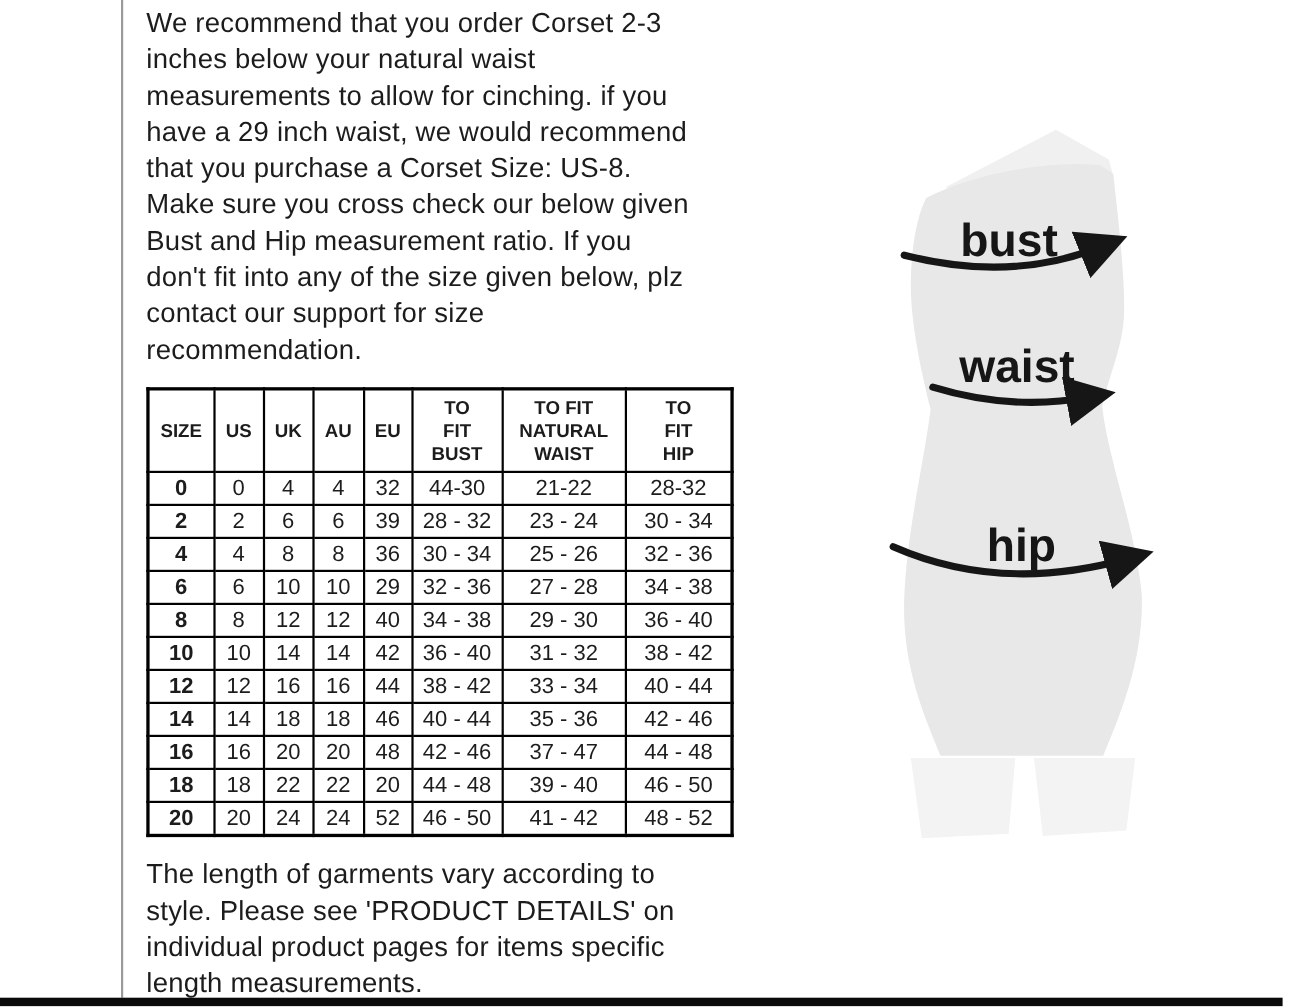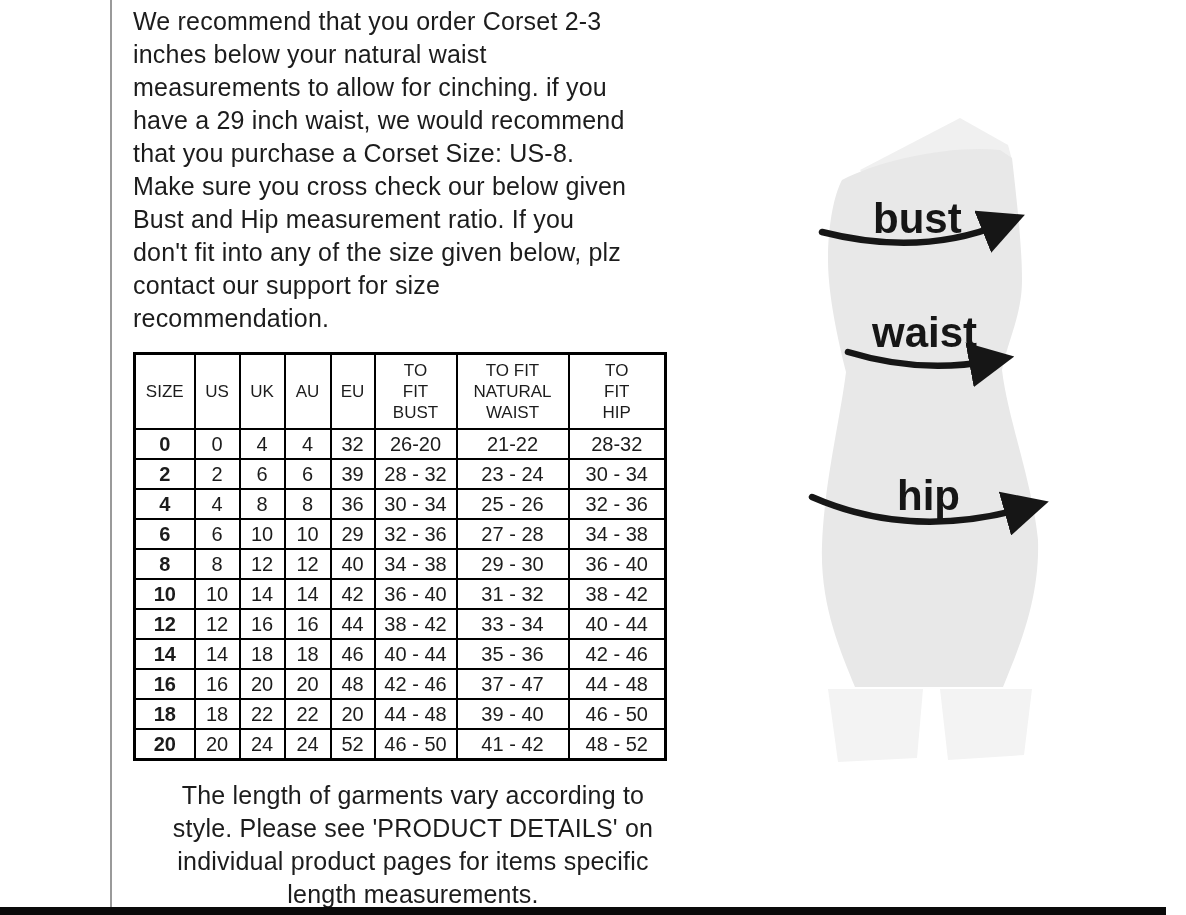--- a/index.html
+++ b/index.html
@@ -11,32 +11,32 @@
     position:absolute;left:110px;top:0;width:2px;height:907px;background:#9a9a9a;
   }
   .bottom-bar{
     position:absolute;left:0;bottom:0;width:1186px;height:8px;background:#0a0a0a;
   }
   .para{
     position:absolute;left:133px;width:560px;
     font-size:25px;line-height:33px;white-space:pre-line;letter-spacing:0.2px;
   }
   #intro-para{top:5px;}
-  #footer-para{top:779px;text-align:center;}
+  #footer-para{top:779px;}
   table.size-chart{
     position:absolute;left:133px;top:352px;
     border-collapse:collapse;table-layout:fixed;width:531px;
     border:3px solid #000;background:#fff;
   }
   table.size-chart th, table.size-chart td{
     border:2px solid #000;text-align:center;vertical-align:middle;
     overflow:hidden;
   }
   table.size-chart th{
-    font-size:17px;font-weight:normal;line-height:21px;white-space:pre-line;
+    font-size:17px;font-weight:bold;line-height:21px;white-space:pre-line;
     padding:5px 1px;
   }
   table.size-chart td{
     font-size:20px;padding:1px 1px;height:26px;
   }
   table.size-chart td.size-col{font-weight:bold;}
   #figure-wrap{position:absolute;left:780px;top:90px;width:406px;height:700px;}
   .fig-label{
     font-family:"Liberation Sans","DejaVu Sans",sans-serif;
     font-size:42px;font-weight:600;fill:#161616;
@@ -89,21 +89,21 @@
 HIP</th>
         </tr>
     </thead>
     <tbody>
         <tr>
           <td class="size-col">0</td>
           <td>0</td>
           <td>4</td>
           <td>4</td>
           <td>32</td>
-          <td>26-20</td>
+          <td>44-30</td>
           <td>21-22</td>
           <td>28-32</td>
         </tr>
         <tr>
           <td class="size-col">2</td>
           <td>2</td>
           <td>6</td>
           <td>6</td>
           <td>39</td>
           <td>28 - 32</td>

